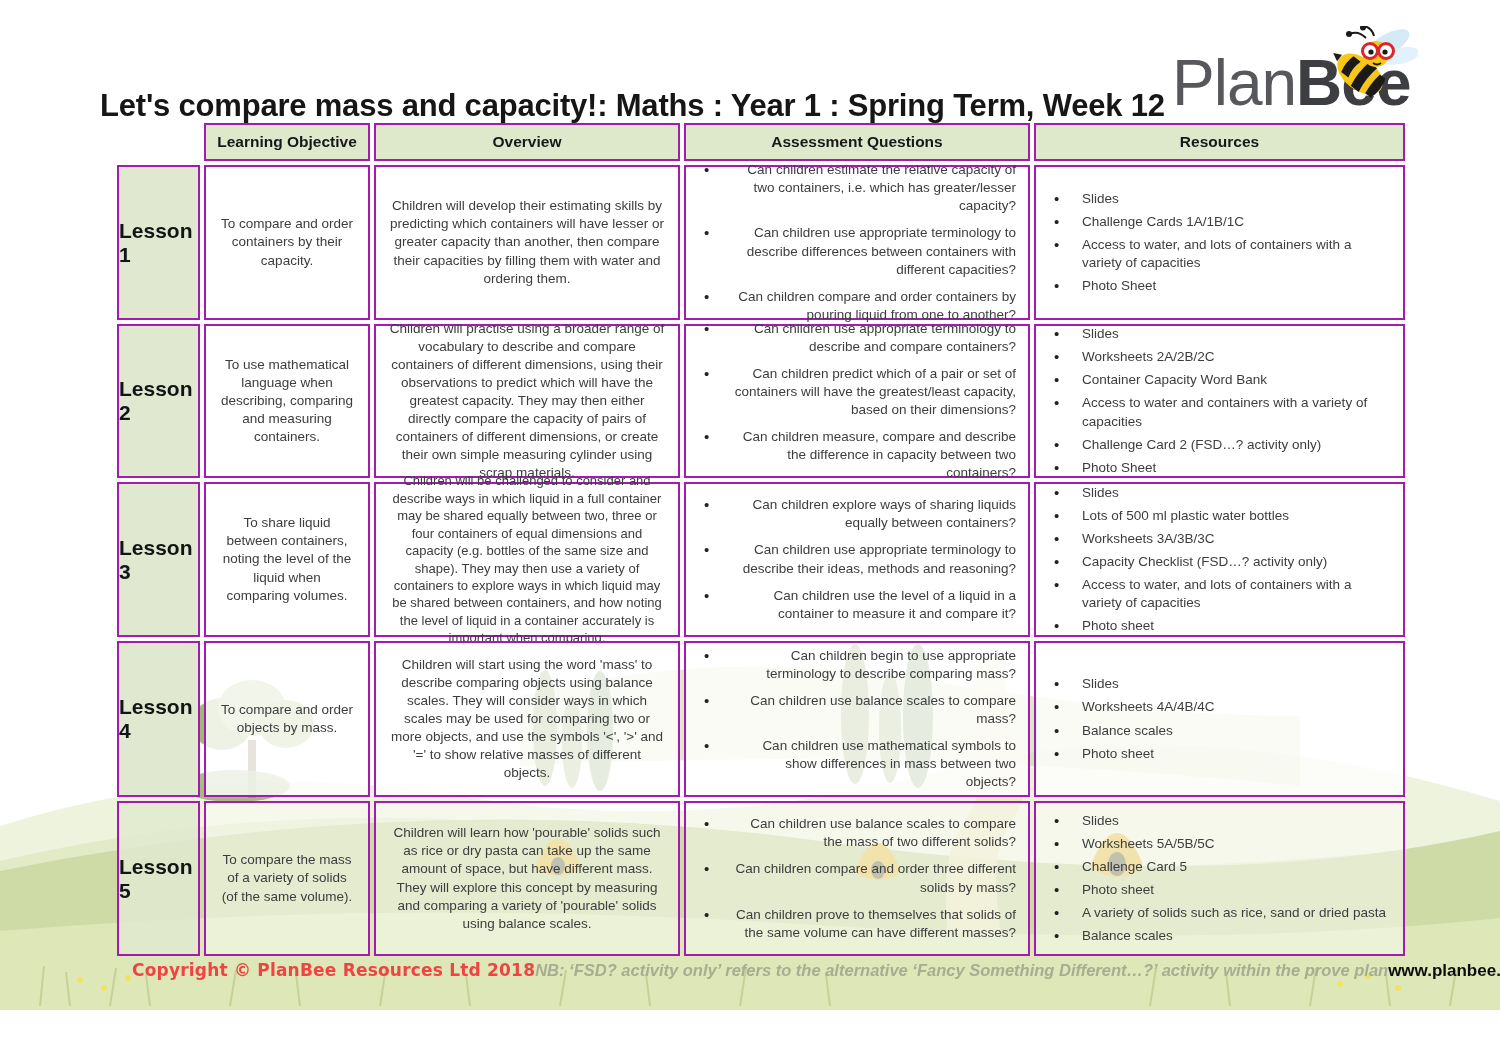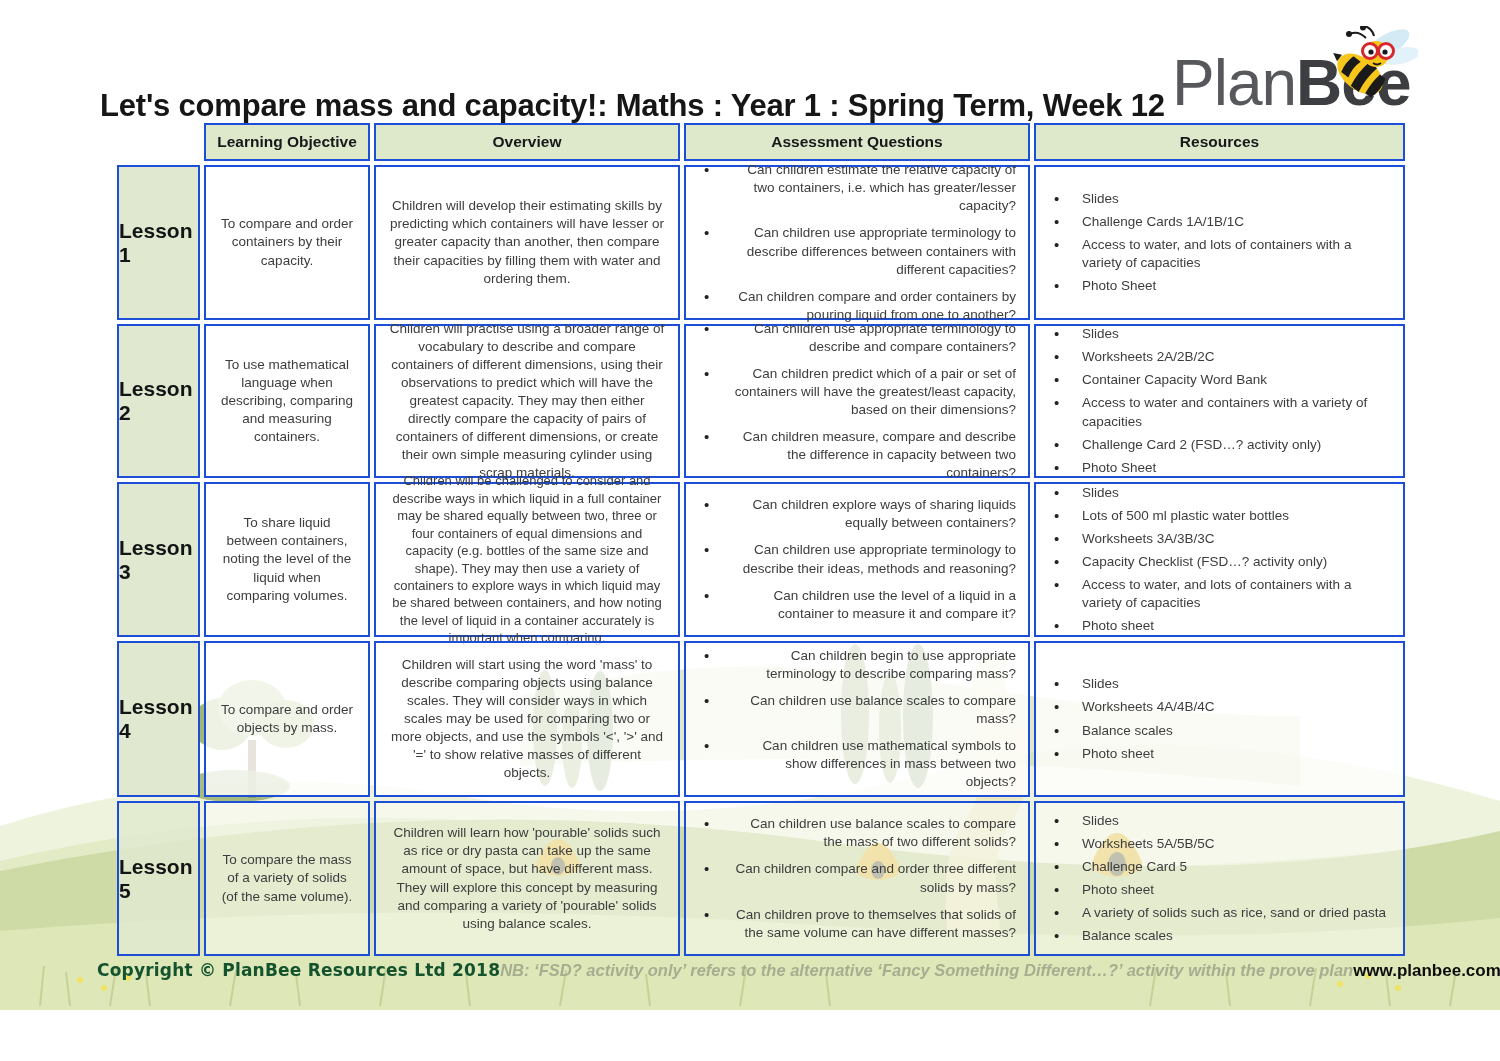--- a/index.html
+++ b/index.html
@@ -25,21 +25,21 @@
   .bee-svg { position:absolute; right:-6px; top:-2px; }
   
   .grid {
     position:absolute; left:97px; top:123px; z-index:1;
     display:grid;
     grid-template-columns:103px 166px 306px 346px 371px;
     grid-template-rows:38px 155px 154px 155px 156px 155px;
     gap:4px;
     width:1308px;
   }
-  .cell { border:2px solid #1d4ed8; }
+  .cell { border:2px solid #a21caf; }
   .corner { border:none; background:transparent; }
   .hcell {
     background:#dee8cb; display:flex; align-items:center; justify-content:center;
     font-weight:bold; font-size:15.5px; color:#17181a;
   }
   .lcell {
     background:#e0e9cf; display:flex; align-items:center; justify-content:center;
     font-weight:bold; font-size:21px; color:#131416;margin-left:20px;
   }
   .body-cell {
@@ -56,21 +56,21 @@
   }
   ul.q-list li { margin:9px 0;text-align:right; }
   ul.r-list li { margin:5px 0; }
   
   .footer {
     position:absolute; left:97px; top:960px; width:1306px; z-index:2;
     display:flex; align-items:baseline;
   }
   .copyright {
     font-family:"DejaVu Sans",sans-serif; font-weight:800; font-size:17px;
-    color:#14532d; letter-spacing:.2px; white-space:nowrap;
+    color:#ef4444; letter-spacing:.2px; white-space:nowrap;margin-left:35px;
   }
   .fsd-note {
     flex:1; text-align:center; font-style:italic; font-weight:bold; font-size:16.5px;
     color:#a7ad91; white-space:nowrap;
   }
   .website { font-weight:800; font-size:17px; color:#0d0d0d; white-space:nowrap; }
 </style>
 </head>
 <body>
 

